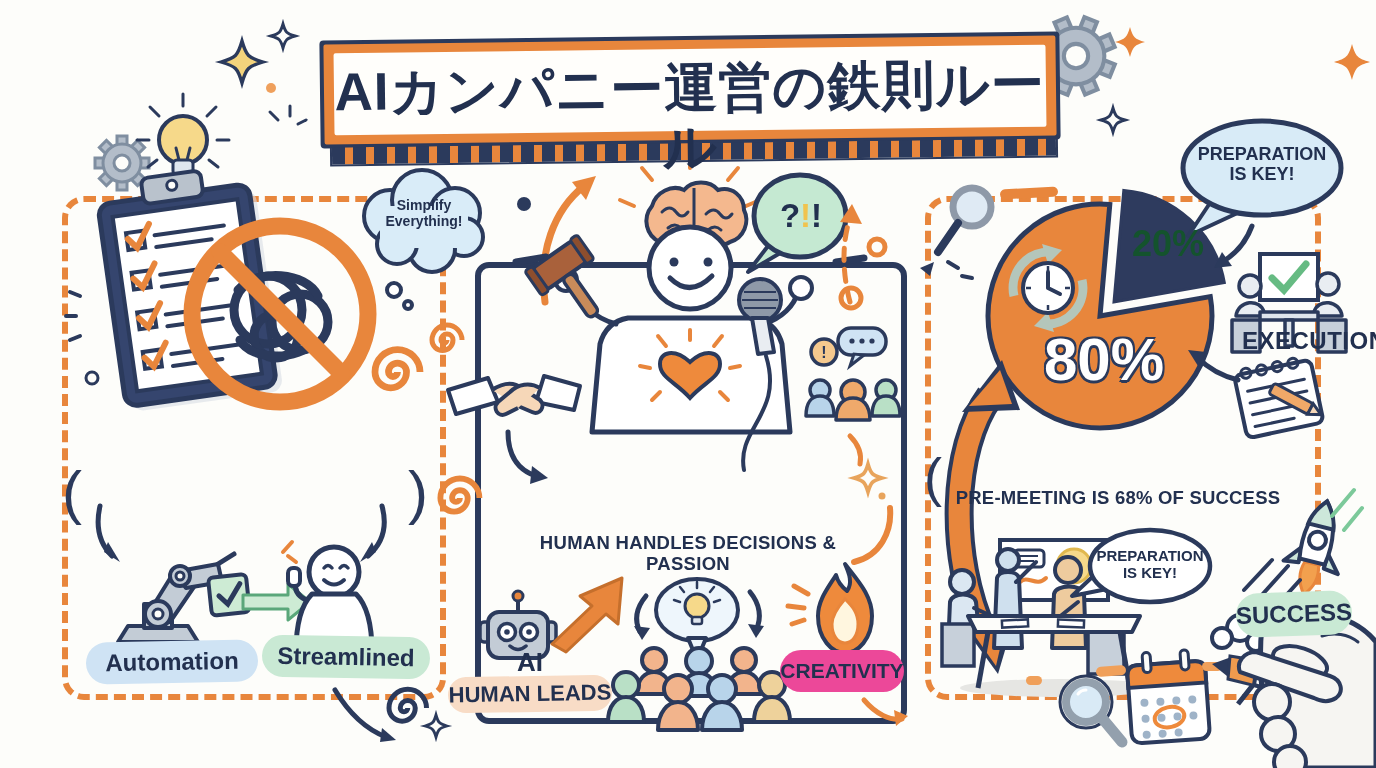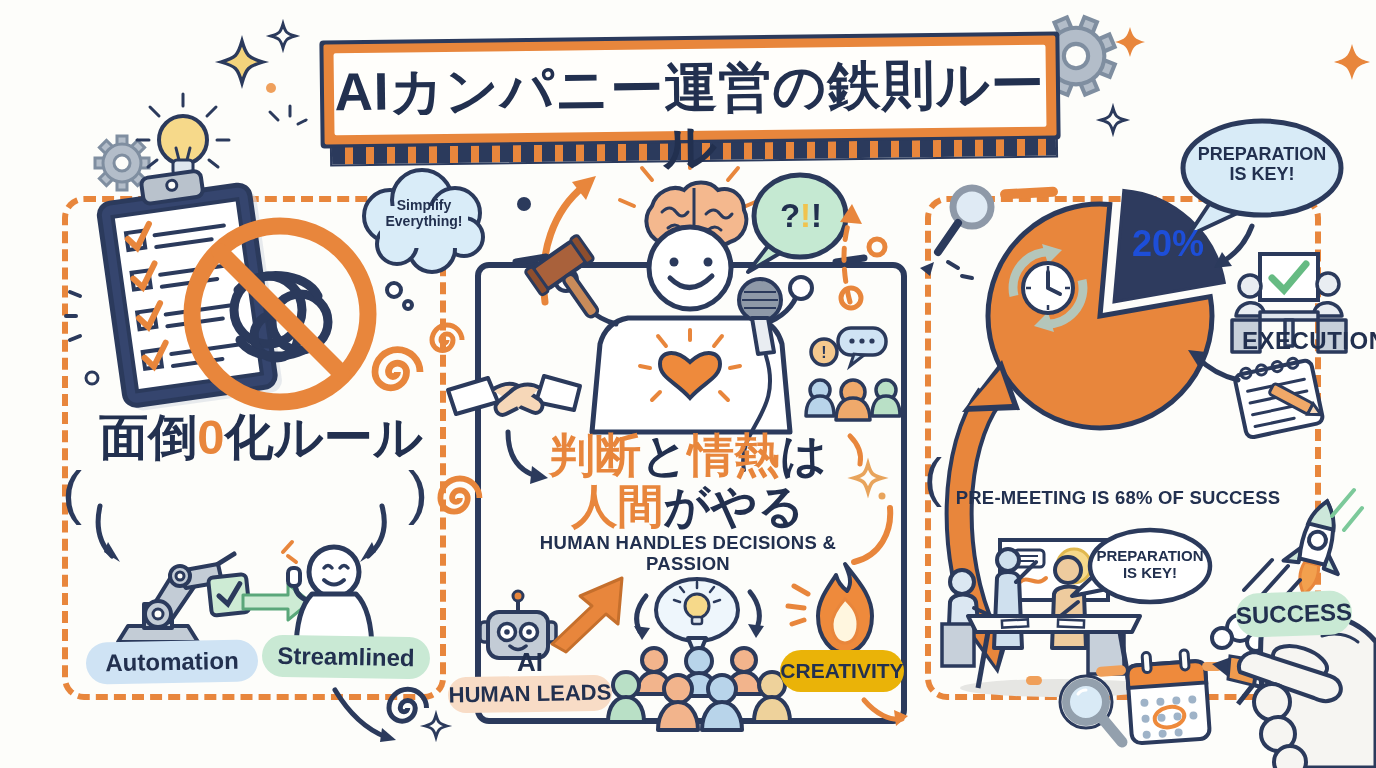--- a/index.html
+++ b/index.html
@@ -596,46 +596,38 @@
           <circle cx="1290" cy="762" r="16"></circle>
       </g>
       <path d="M1322,636 C1334,632 1348,634 1358,642" stroke="#2b3a5c" stroke-width="3" fill="none" stroke-linecap="round"></path>
     </g>
   </svg>
 
   <div class="abs z3 txt" style="left:330px;top:58px;width:720px;font-size:53px;letter-spacing:1px;transform:rotate(-0.7deg);color:#22304f">AIカンパニー運営の鉄則ルール</div>
 
   <div class="abs z3 txt" style="left:366px;top:198px;width:116px;font-size:14px">Simplify Everything!</div>
 
-  <div class="abs z3 txt" style="left:88px;top:410px;width:346px;font-size:49px">
-    <span class="c-navy">面倒</span><span class="c-orange">0</span><span class="c-navy">化ルール</span>
-  </div>
   <div class="abs z3 paren" style="left:62px;top:458px;font-size:60px">(</div>
   <div class="abs z3 paren" style="left:408px;top:458px;font-size:60px">)</div>
 
   <div class="abs z3 pill" style="left:86px;top:641px;width:172px;height:42px;background:#cfe3f4;border-radius:21px;font-size:24px;transform:rotate(-1deg)">Automation</div>
   <div class="abs z3 pill" style="left:262px;top:636px;width:168px;height:42px;background:#c9e9d4;border-radius:21px;font-size:24px;transform:rotate(1deg)">Streamlined</div>
 
-  <div class="abs z3 txt" style="left:516px;top:430px;width:344px;font-size:46px">
-    <span class="c-orange">判断</span><span class="c-navy">と</span><span class="c-orange">情熱</span><span class="c-navy">は</span>
-  </div>
-  <div class="abs z3 txt" style="left:516px;top:481px;width:344px;font-size:46px">
-    <span class="c-orange">人間</span><span class="c-navy">がやる</span>
-  </div>
   <div class="abs z3 txt" style="left:498px;top:533px;width:380px;font-size:18.5px;letter-spacing:0.3px">HUMAN HANDLES DECISIONS &amp; PASSION</div>
 
   <div class="abs z3 txt" style="left:770px;top:198px;width:62px;font-size:33px">
     <span class="c-navy">?</span><span class="c-yellow">!</span><span class="c-navy">!</span>
   </div>
 
   <div class="abs z3 txt" style="left:450px;top:648px;width:160px;font-size:26px">AI SUPPORTS,</div>
   <div class="abs z3 pill" style="left:448px;top:676px;width:164px;height:36px;background:#f8dcc6;border-radius:18px;font-size:22px;transform:rotate(-1deg)">HUMAN LEADS</div>
-  <div class="abs z3 pill" style="left:780px;top:650px;width:124px;height:42px;background:#eab308;border-radius:21px;font-size:21px">CREATIVITY</div>
-
-  <div class="abs z3 txt" style="left:1128px;top:224px;width:80px;font-size:36px;color:#1d4ed8">20%</div>
+  <div class="abs z3 pill" style="left:780px;top:650px;width:124px;height:42px;background:#ec4899;border-radius:21px;font-size:21px">CREATIVITY</div>
+
+  <div class="abs z3 txt" style="left:1128px;top:224px;width:80px;font-size:36px;color:#14532d">20%</div>
+  <div class="abs z3 txt outline80" style="left:1034px;top:326px;width:140px;font-size:60px;color:#ffffff">80%</div>
 
   <div class="abs z3 txt" style="left:1192px;top:144px;width:140px;font-size:18px">PREPARATION IS KEY!</div>
   <div class="abs z3 txt" style="left:1242px;top:328px;width:112px;font-size:24px;letter-spacing:0.5px">EXECUTION</div>
 
   <div class="abs z3 paren" style="left:924px;top:446px;font-size:54px">(</div>
   <div class="abs z3 txt" style="left:934px;top:488px;width:368px;font-size:18.5px;letter-spacing:0.2px">PRE-MEETING IS 68% OF SUCCESS</div>
 
   <div class="abs z3 txt" style="left:1094px;top:548px;width:112px;font-size:15px">PREPARATION IS KEY!</div>
   <div class="abs z3 pill" style="left:1236px;top:592px;width:116px;height:44px;background:#c9e9d4;border-radius:22px;font-size:24px;transform:rotate(-2deg)">SUCCESS</div>
 

